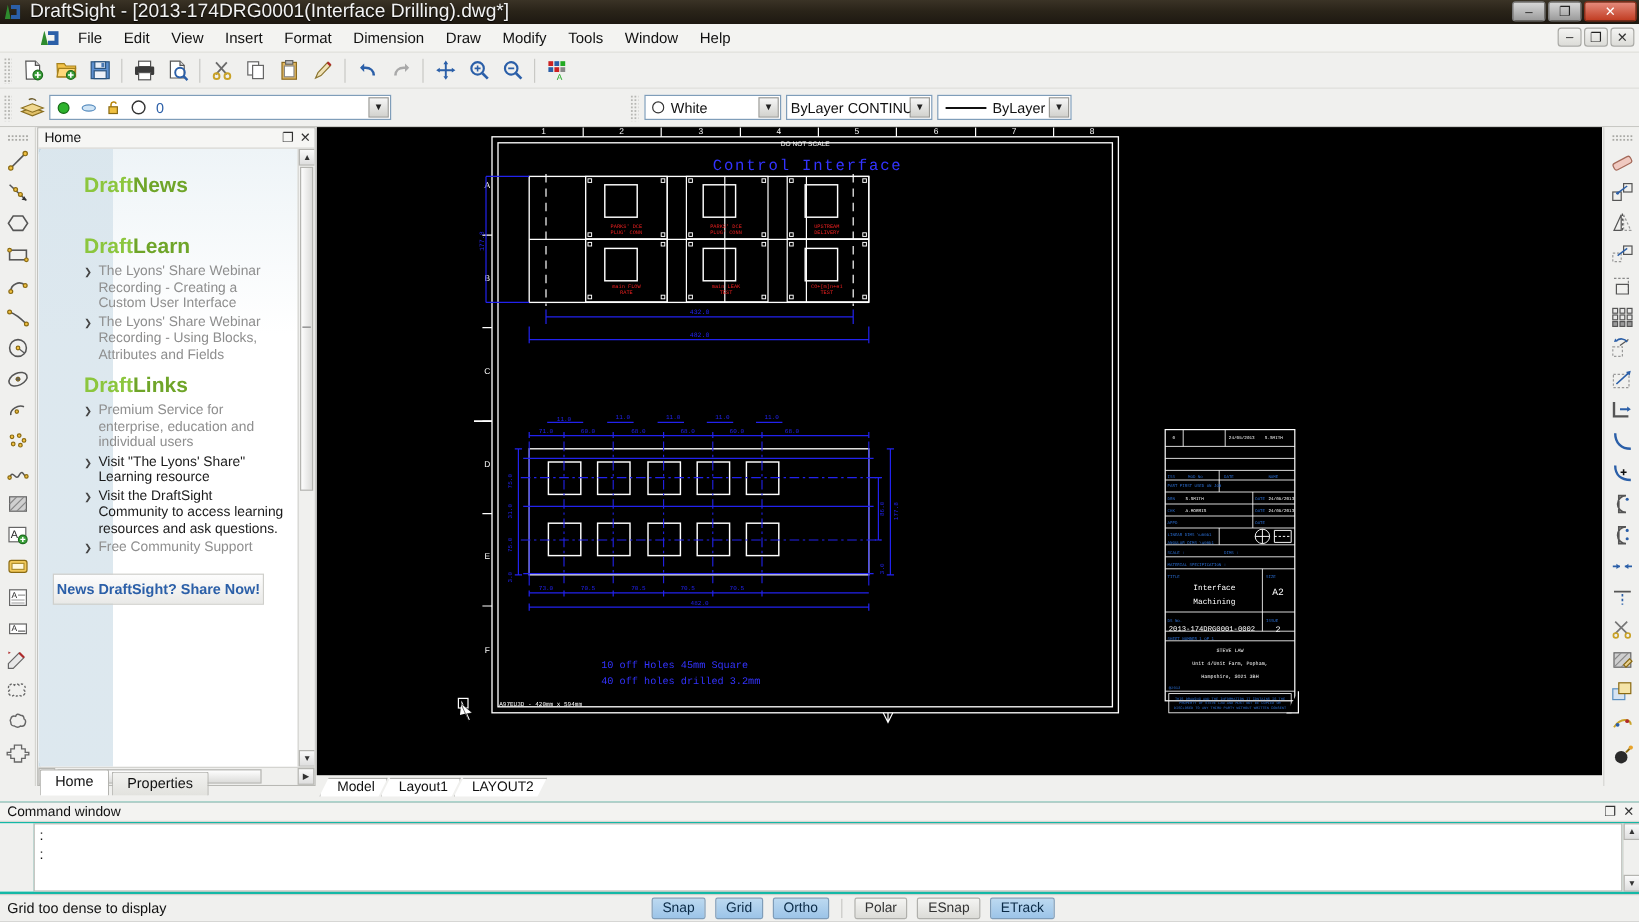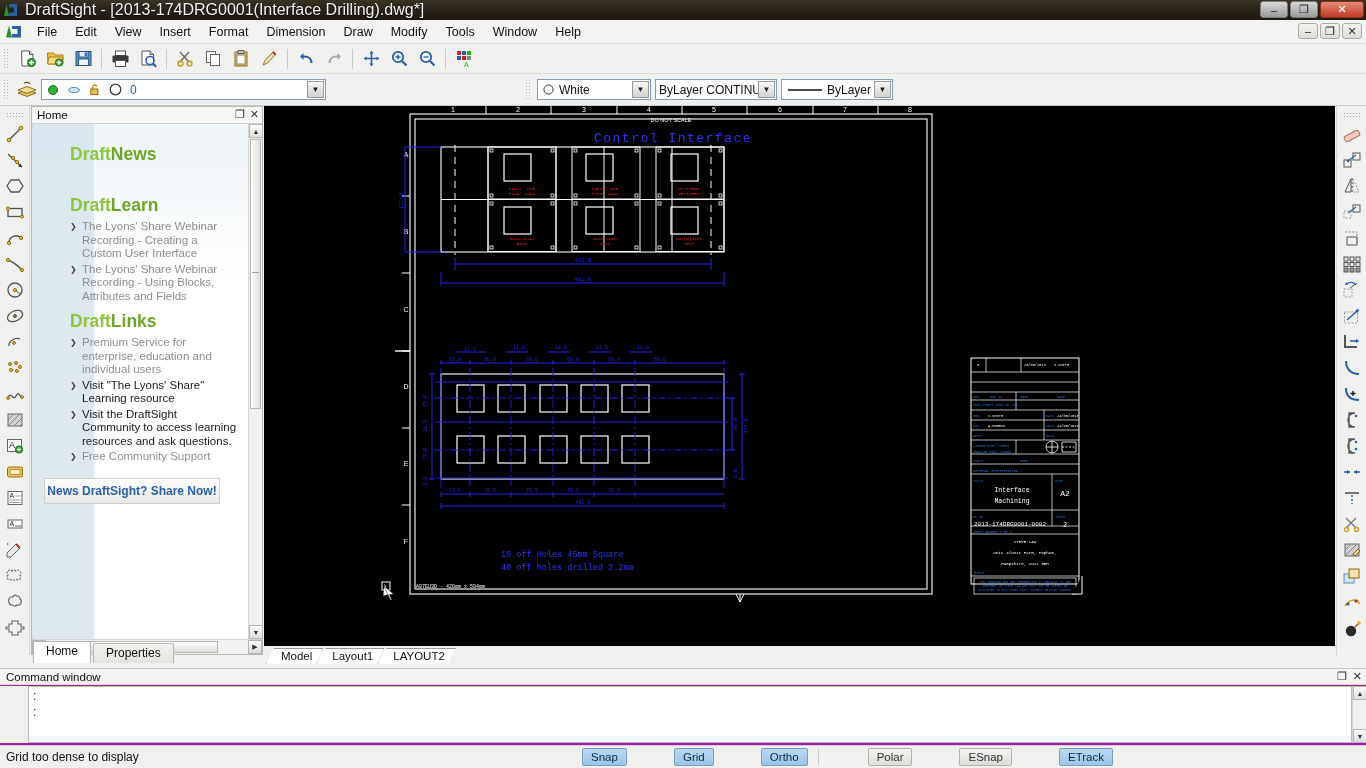--- a/index.html
+++ b/index.html
@@ -31,21 +31,21 @@
     background:linear-gradient(180deg,#d8d8d8,#9a9a9a);
     display:flex;align-items:center;justify-content:center;
     font-size:11px;color:#222;
   }
   .win-btn.close { width:44px; background:linear-gradient(180deg,#e58b7c,#c13c22); color:#fff; border-color:#8d2e19;}
 
   
   .menubar {
     position:absolute; left:0; top:20px; width:1366px; height:24px;
     background:#f3f3f1; border-bottom:1px solid #dcdcd8;
-    display:flex; align-items:center;
+    display:flex; align-items:center;padding-left:28px;
   }
   .menubar .mb-icon{ width:18px;height:14px;margin:0 4px 0 6px; position:relative;}
   .mb-icon .g1{position:absolute;left:0;top:1px;width:6px;height:12px;background:#2e8b2e;
     clip-path: polygon(0 100%,50% 0,100% 100%);}
   .mb-icon .g2{position:absolute;left:6px;top:1px;width:9px;height:12px;background:#2b5fa8;
     clip-path: polygon(0 0,100% 0,100% 100%,0 100%,0 70%,60% 70%,60% 30%,0 30%);}
   .menu-item {
     padding:3px 9px; font-size:12.5px; color:#101010; cursor:default;
   }
 
@@ -190,21 +190,21 @@
     background:#fff; border:1px solid #9a9a96; border-bottom:none;
     position:relative; margin-right:-6px;
     transform: skewX(0deg);
     clip-path: polygon(8px 0, 100% 0, calc(100% - 8px) 100%, 0 100%);
   }
   .m-tab.active { background:#ffffff; font-weight:normal;margin-top:48px;}
 
   
   #cmdwin {
     position:absolute; left:0; top:668px; width:1366px; height:77px;
-    background:#a21caf; border-top:1px solid #c8c8c4;
+    background:#14b8a6; border-top:1px solid #c8c8c4;
   }
   .cmd-title {
     height:16px; background:#f3f3f1; border-bottom:1px solid #d7d7d3;
     font-size:11.5px;color:#111;display:flex;align-items:center;padding-left:6px;position:relative;}
   .cmd-title .c-btns{position:absolute;right:4px;top:1px;display:flex;gap:6px;font-size:11px;color:#333;}
   .cmd-area {
     position:absolute;left:28px;top:17px;right:14px;bottom:2px;background:#fff;
     border:1px solid #b9b9b5; font-size:12px; color:#111; padding:1px 4px; line-height:16px;
   }
   .cmd-left-pad{position:absolute;left:0;top:17px;width:28px;bottom:2px;background:#f0f0ee;}
@@ -218,21 +218,21 @@
   #statusbar {
     position:absolute;left:0;top:745px;width:1366px;height:23px;
     background:#f0f0ee;border-top:1px solid #d0d0cc;
     display:flex;align-items:center;
   }
   #statusbar .sb-text{font-size:12px;color:#111;margin-left:6px;}
   .sb-toggles{position:absolute;left:543px;top:2px;display:flex;align-items:center;gap:8px;}
   .sb-tgl{
     height:18px;min-width:40px;padding:0 8px;font-size:11.5px;
     display:flex;align-items:center;justify-content:center;
-    border:1px solid #7f9db9;border-radius:2px;margin-left:39px;
+    border:1px solid #7f9db9;border-radius:2px;
   }
   .sb-tgl.on{background:linear-gradient(180deg,#bcd9f0,#9cc4e8);color:#0a2a46;}
   .sb-tgl.off{background:linear-gradient(180deg,#f4f4f2,#dcdcd8);color:#333;border-color:#b0b0ac;}
   .sb-div{width:1px;height:16px;background:#c9c9c5;margin:0 2px;}
 </style>
 </head>
 <body>
 
 <div id="app">
 

